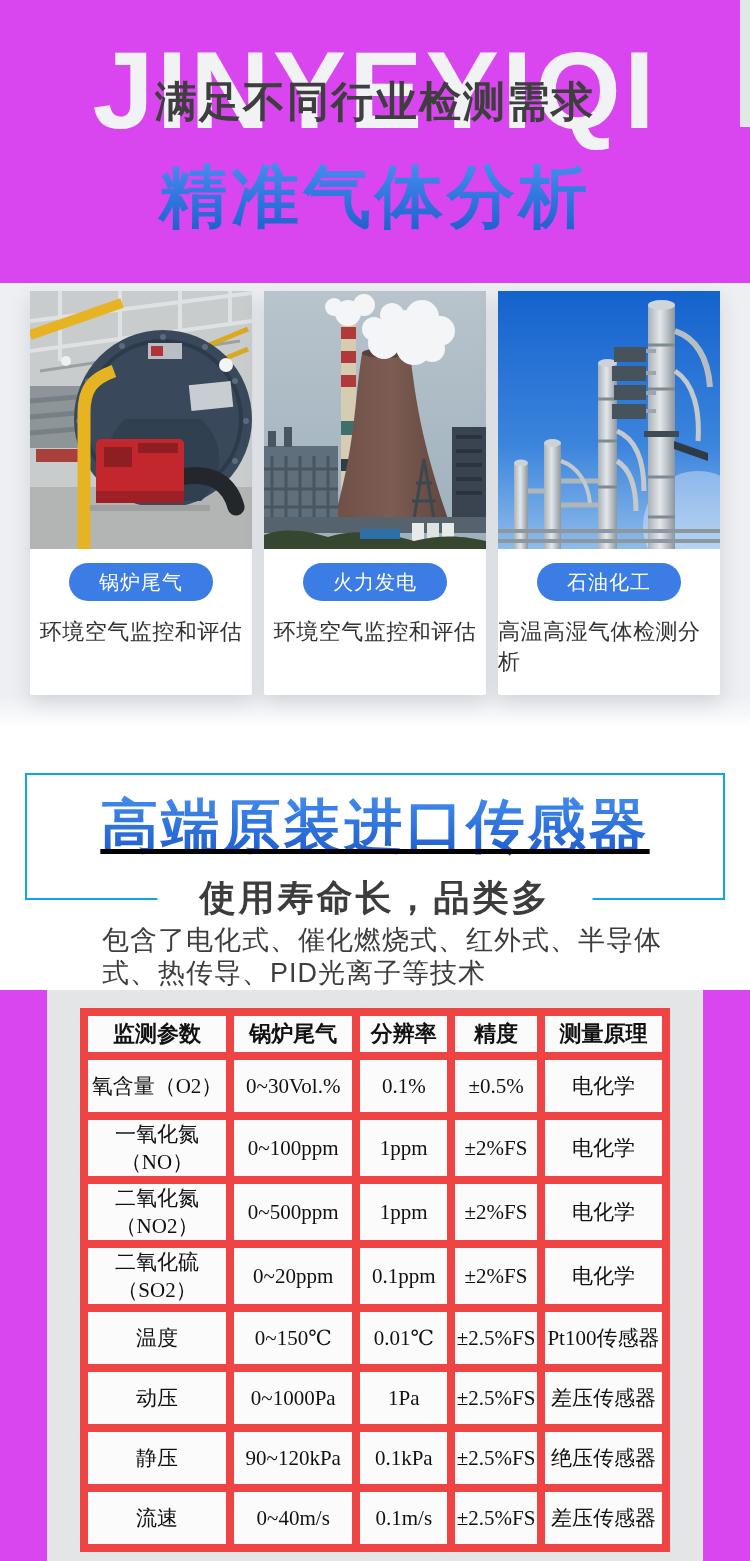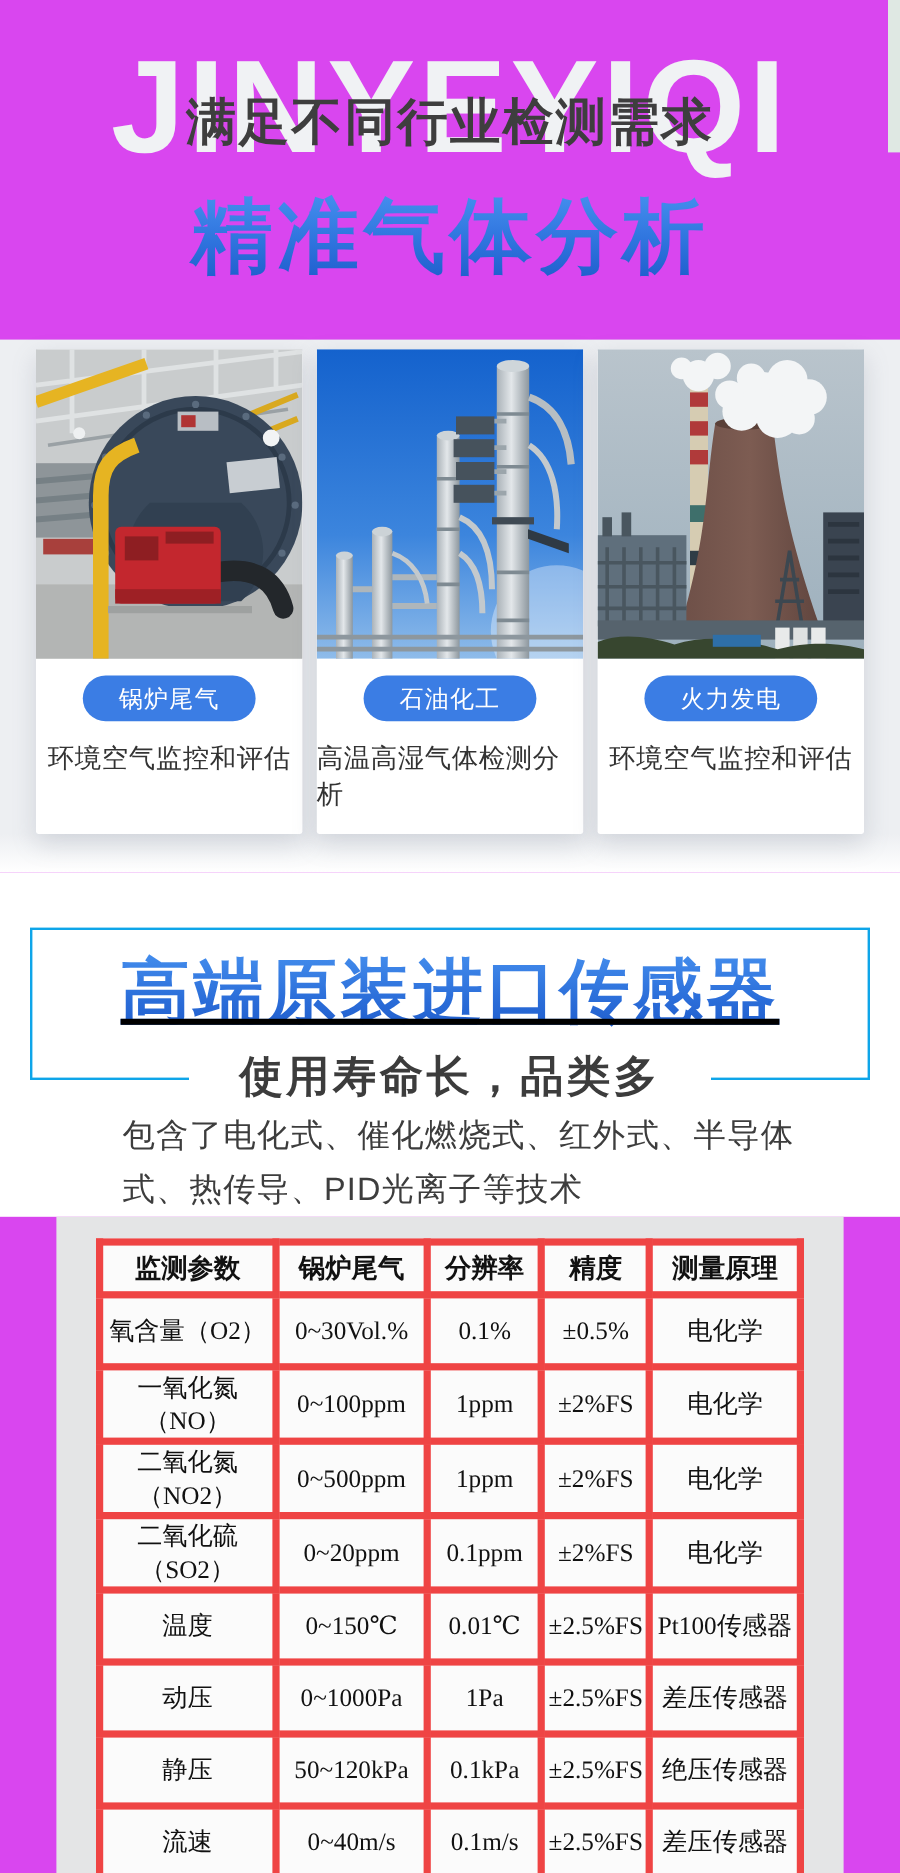--- a/index.html
+++ b/index.html
@@ -64,34 +64,34 @@
     -webkit-background-clip:text; background-clip:text;
     color:transparent; -webkit-text-fill-color:transparent;
   }
   .frame-subtitle {
     position:absolute; left:50%; bottom:0; transform:translate(-50%,50%);
     background:#ffffff; padding:0 42px; white-space:nowrap;
     font-size:36px; font-weight:bold; color:#3c3c3c; letter-spacing:3px;
   }
   .sensor-desc {
     width:560px; margin:24px 88px 0 102px;
-    font-size:27px; line-height:45px; color:#3d3d3d; letter-spacing:1px;
+    font-size:27px; line-height:33px; color:#3d3d3d; letter-spacing:1px;
   }
 
   
   .table-panel {
     width:656px; margin:0 auto; margin-top:0; background:#e4e5e6;
     padding:18px 0; 
   }
   table.spec {
     width:590px; margin:0 auto; border-collapse:collapse; background:#fbfbfb;
     font-family:"Liberation Serif","DejaVu Serif",serif;
   }
   table.spec th, table.spec td {
-    border:6px solid #ef4444; text-align:center; vertical-align:middle;
+    border:8px solid #ef4444; text-align:center; vertical-align:middle;
     color:#111111;
   }
   table.spec th { height:44px; font-size:22px; font-weight:bold; }
   table.spec td { height:60px; font-size:21px; }
   col.c1{width:25.1%} col.c2{width:21.7%} col.c3{width:16.3%} col.c4{width:15.4%} col.c5{width:21.5%}
 </style>
 </head>
 <body>
 
 <div class="page">
@@ -139,65 +139,20 @@
           <rect x="108" y="152" width="40" height="10" fill="#8e1e22"></rect>
           <rect x="66" y="200" width="88" height="12" fill="#9e2025"></rect>
           <path d="M54,258 L54,122 C54,98 62,88 84,80" stroke="#e6b422" stroke-width="13" fill="none"></path>
           <path d="M0,44 L92,12" stroke="#e6b422" stroke-width="10" fill="none"></path>
           <circle cx="196" cy="74" r="7" fill="#f2f4f5"></circle>
           <circle cx="36" cy="70" r="5" fill="#eef0f1"></circle>
           <rect x="60" y="214" width="120" height="6" fill="#9ea1a0"></rect>
         </svg>
         <span class="pill">锅炉尾气</span>
         <div class="card-desc">环境空气监控和评估</div>
-      </div>
-
-      <div class="card">
-        <svg class="card-photo" viewBox="0 0 222 258">
-          <defs>
-            <linearGradient id="sky3" x1="0" y1="0" x2="0" y2="1">
-              <stop offset="0" stop-color="#1462cd"></stop>
-                <stop offset=".6" stop-color="#3c85dd"></stop>
-                <stop offset="1" stop-color="#8fbcea"></stop>
-            </linearGradient>
-            <linearGradient id="steel" x1="0" y1="0" x2="1" y2="0">
-              <stop offset="0" stop-color="#aab2b8"></stop>
-                <stop offset=".45" stop-color="#e3e7ea"></stop>
-                <stop offset="1" stop-color="#8d979e"></stop>
-            </linearGradient>
-          </defs>
-          <rect width="222" height="258" fill="url(#sky3)"></rect>
-          <circle cx="200" cy="235" r="55" fill="#ffffff" opacity="0.35"></circle>
-          <rect x="150" y="14" width="27" height="244" fill="url(#steel)"></rect>
-          <ellipse cx="163.5" cy="14" rx="13.5" ry="5" fill="#cfd6da"></ellipse>
-          <path d="M150,54 L177,54 M150,98 L177,98 M150,142 L177,142 M150,186 L177,186 M150,226 L177,226" stroke="#7e8a92" stroke-width="3"></path>
-          <rect x="146" y="140" width="35" height="6" fill="#3f4a54"></rect>
-          <path d="M176,150 L210,162 L210,170 L176,158 Z" fill="#2f3a44"></path>
-          <rect x="100" y="72" width="19" height="186" fill="url(#steel)"></rect>
-          <ellipse cx="109.5" cy="72" rx="9.5" ry="4" fill="#ccd3d7"></ellipse>
-          <path d="M100,108 L119,108 M100,150 L119,150 M100,196 L119,196" stroke="#7e8a92" stroke-width="3"></path>
-          <g fill="#46525c">
-            <rect x="116" y="56" width="32" height="15"></rect>
-            <rect x="114" y="75" width="34" height="15"></rect>
-            <rect x="116" y="94" width="32" height="15"></rect>
-            <rect x="114" y="113" width="34" height="15"></rect>
-          </g>
-          <path d="M148,60 L158,60 M148,82 L158,82 M148,102 L158,102 M148,120 L158,120" stroke="#9ba5ab" stroke-width="4"></path>
-          <path d="M119,140 C138,148 146,170 146,200 M119,170 C132,178 138,196 138,220 M177,80 C196,92 202,120 200,150" stroke="#c3c9cd" stroke-width="5" fill="none"></path>
-          <path d="M177,40 C200,48 210,70 212,96" stroke="#b7bec3" stroke-width="6" fill="none"></path>
-          <rect x="16" y="172" width="14" height="86" fill="url(#steel)"></rect>
-          <ellipse cx="23" cy="172" rx="7" ry="3.5" fill="#ccd3d7"></ellipse>
-          <rect x="46" y="152" width="17" height="106" fill="url(#steel)"></rect>
-          <ellipse cx="54.5" cy="152" rx="8.5" ry="4" fill="#ccd3d7"></ellipse>
-          <path d="M30,200 L46,200 M63,190 L100,190 M63,214 L100,214" stroke="#aeb6bb" stroke-width="5"></path>
-          <path d="M0,240 L222,240 M0,250 L222,250" stroke="#8d979e" stroke-width="4"></path>
-          <path d="M63,170 C80,176 90,192 92,212" stroke="#c3c9cd" stroke-width="4" fill="none"></path>
-        </svg>
-        <span class="pill">石油化工</span>
-        <div class="card-desc">高温高湿气体检测分析</div>
       </div>
 
       <div class="card">
         <svg class="card-photo" viewBox="0 0 222 258">
           <defs>
             <linearGradient id="sky2" x1="0" y1="0" x2="0" y2="1">
               <stop offset="0" stop-color="#b9c4cc"></stop>
                 <stop offset="1" stop-color="#9db0bd"></stop>
             </linearGradient>
             <linearGradient id="tower2" x1="0" y1="0" x2="1" y2="0">
@@ -239,20 +194,65 @@
           <rect x="148" y="232" width="12" height="26" fill="#e8eaea"></rect>
             <rect x="163" y="232" width="12" height="26" fill="#dfe2e2"></rect>
             <rect x="178" y="232" width="12" height="26" fill="#e8eaea"></rect>
           <path d="M0,258 L0,244 C20,236 44,240 64,246 C96,236 130,244 150,250 C180,242 206,246 222,250 L222,258 Z" fill="#37462f"></path>
           <rect x="96" y="238" width="40" height="10" fill="#2e6fa8"></rect>
         </svg>
         <span class="pill">火力发电</span>
         <div class="card-desc">环境空气监控和评估</div>
       </div>
 
+      <div class="card">
+        <svg class="card-photo" viewBox="0 0 222 258">
+          <defs>
+            <linearGradient id="sky3" x1="0" y1="0" x2="0" y2="1">
+              <stop offset="0" stop-color="#1462cd"></stop>
+                <stop offset=".6" stop-color="#3c85dd"></stop>
+                <stop offset="1" stop-color="#8fbcea"></stop>
+            </linearGradient>
+            <linearGradient id="steel" x1="0" y1="0" x2="1" y2="0">
+              <stop offset="0" stop-color="#aab2b8"></stop>
+                <stop offset=".45" stop-color="#e3e7ea"></stop>
+                <stop offset="1" stop-color="#8d979e"></stop>
+            </linearGradient>
+          </defs>
+          <rect width="222" height="258" fill="url(#sky3)"></rect>
+          <circle cx="200" cy="235" r="55" fill="#ffffff" opacity="0.35"></circle>
+          <rect x="150" y="14" width="27" height="244" fill="url(#steel)"></rect>
+          <ellipse cx="163.5" cy="14" rx="13.5" ry="5" fill="#cfd6da"></ellipse>
+          <path d="M150,54 L177,54 M150,98 L177,98 M150,142 L177,142 M150,186 L177,186 M150,226 L177,226" stroke="#7e8a92" stroke-width="3"></path>
+          <rect x="146" y="140" width="35" height="6" fill="#3f4a54"></rect>
+          <path d="M176,150 L210,162 L210,170 L176,158 Z" fill="#2f3a44"></path>
+          <rect x="100" y="72" width="19" height="186" fill="url(#steel)"></rect>
+          <ellipse cx="109.5" cy="72" rx="9.5" ry="4" fill="#ccd3d7"></ellipse>
+          <path d="M100,108 L119,108 M100,150 L119,150 M100,196 L119,196" stroke="#7e8a92" stroke-width="3"></path>
+          <g fill="#46525c">
+            <rect x="116" y="56" width="32" height="15"></rect>
+            <rect x="114" y="75" width="34" height="15"></rect>
+            <rect x="116" y="94" width="32" height="15"></rect>
+            <rect x="114" y="113" width="34" height="15"></rect>
+          </g>
+          <path d="M148,60 L158,60 M148,82 L158,82 M148,102 L158,102 M148,120 L158,120" stroke="#9ba5ab" stroke-width="4"></path>
+          <path d="M119,140 C138,148 146,170 146,200 M119,170 C132,178 138,196 138,220 M177,80 C196,92 202,120 200,150" stroke="#c3c9cd" stroke-width="5" fill="none"></path>
+          <path d="M177,40 C200,48 210,70 212,96" stroke="#b7bec3" stroke-width="6" fill="none"></path>
+          <rect x="16" y="172" width="14" height="86" fill="url(#steel)"></rect>
+          <ellipse cx="23" cy="172" rx="7" ry="3.5" fill="#ccd3d7"></ellipse>
+          <rect x="46" y="152" width="17" height="106" fill="url(#steel)"></rect>
+          <ellipse cx="54.5" cy="152" rx="8.5" ry="4" fill="#ccd3d7"></ellipse>
+          <path d="M30,200 L46,200 M63,190 L100,190 M63,214 L100,214" stroke="#aeb6bb" stroke-width="5"></path>
+          <path d="M0,240 L222,240 M0,250 L222,250" stroke="#8d979e" stroke-width="4"></path>
+          <path d="M63,170 C80,176 90,192 92,212" stroke="#c3c9cd" stroke-width="4" fill="none"></path>
+        </svg>
+        <span class="pill">石油化工</span>
+        <div class="card-desc">高温高湿气体检测分析</div>
+      </div>
+
     </div>
   </div>
   <div class="band-fade"></div>
 
   <div class="sensor-section">
     <div class="frame">
       <div class="frame-title">高端原装进口传感器</div>
       <div class="frame-subtitle">使用寿命长，品类多</div>
     </div>
     <div class="sensor-desc">包含了电化式、催化燃烧式、红外式、半导体式、热传导、PID光离子等技术</div>
@@ -314,21 +314,21 @@
           </tr>
           <tr>
             <td>动压</td>
             <td>0~1000Pa</td>
             <td>1Pa</td>
             <td>±2.5%FS</td>
             <td>差压传感器</td>
           </tr>
           <tr>
             <td>静压</td>
-            <td>50~120kPa</td>
+            <td>90~120kPa</td>
             <td>0.1kPa</td>
             <td>±2.5%FS</td>
             <td>绝压传感器</td>
           </tr>
           <tr>
             <td>流速</td>
             <td>0~40m/s</td>
             <td>0.1m/s</td>
             <td>±2.5%FS</td>
             <td>差压传感器</td>

